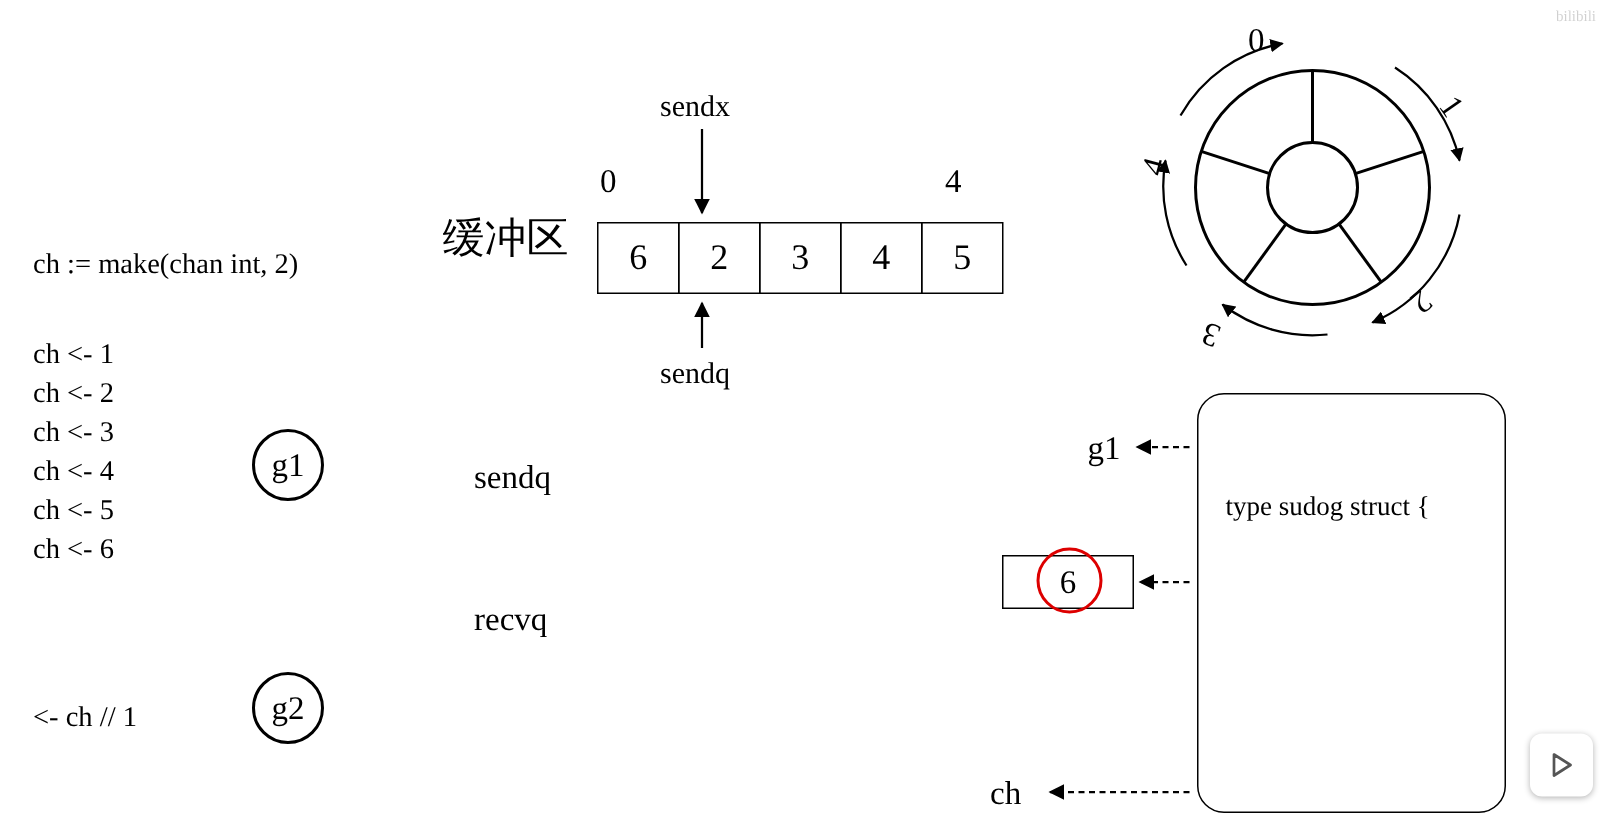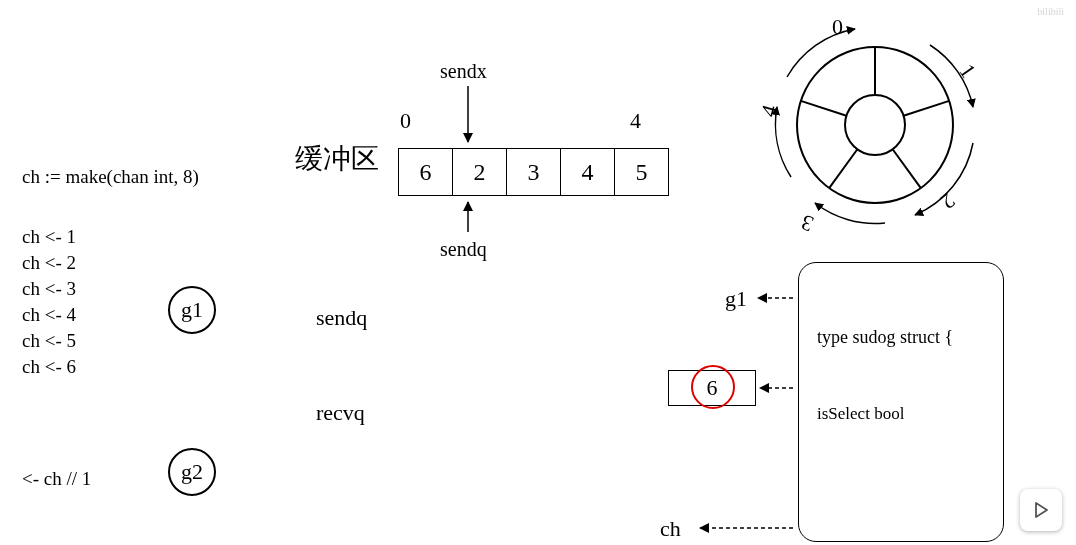--- a/index.html
+++ b/index.html
@@ -63,21 +63,21 @@
     .watermark { opacity: .18; font-size: 10px; }
     .play-btn {
       width: 42px; height: 42px; border-radius: 8px;
       background: #fff; box-shadow: 0 1px 4px rgba(0,0,0,.3);
       display:flex; align-items:center; justify-content:center;
     }
   </style>
 </head>
 <body>
 
-<div class="abs code-line" style="left:22px; top:166px;">ch := make(chan int, 8)</div>
+<div class="abs code-line" style="left:22px; top:166px;">ch := make(chan int, 2)</div>
 <div class="abs code-line" style="left:22px; top:226px;">ch &lt;- 1</div>
 <div class="abs code-line" style="left:22px; top:252px;">ch &lt;- 2</div>
 <div class="abs code-line" style="left:22px; top:278px;">ch &lt;- 3</div>
 <div class="abs code-line" style="left:22px; top:304px;">ch &lt;- 4</div>
 <div class="abs code-line" style="left:22px; top:330px;">ch &lt;- 5</div>
 <div class="abs code-line" style="left:22px; top:356px;text-align:center;">ch &lt;- 6</div>
 <div class="abs code-line" style="left:22px; top:468px;">&lt;- ch   // 1</div>
 
 <div class="abs circle-node" style="left:168px; top:286px;">
     <span>g1</span>
@@ -125,21 +125,20 @@
 
 <div class="abs box6" style="left:668px; top:370px;">
   <span>6</span>
   <div class="red-circle"></div>
 </div>
 
 <div class="abs" style="left:660px; top:516px; font-size:22px;">ch</div>
 
 <div class="abs struct-box" style="left:798px; top:262px; width:206px; height:280px;">
   <div class="struct-title">type sudog struct {</div>
-  <div>isSelect bool</div>
   
   
   
   
   
   
   
   
   
   

